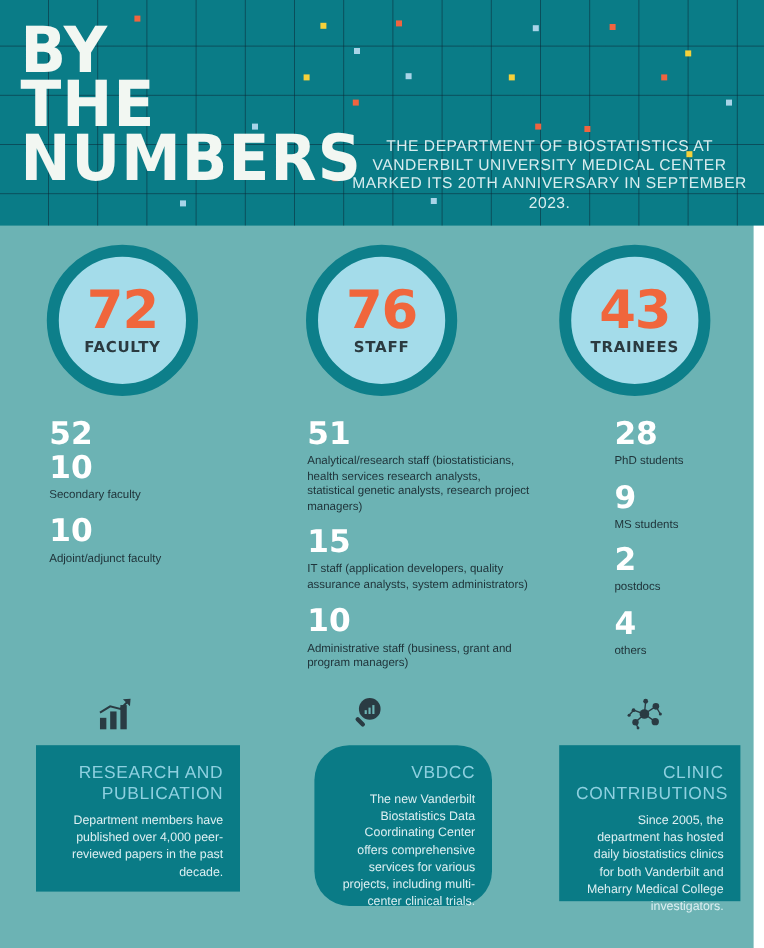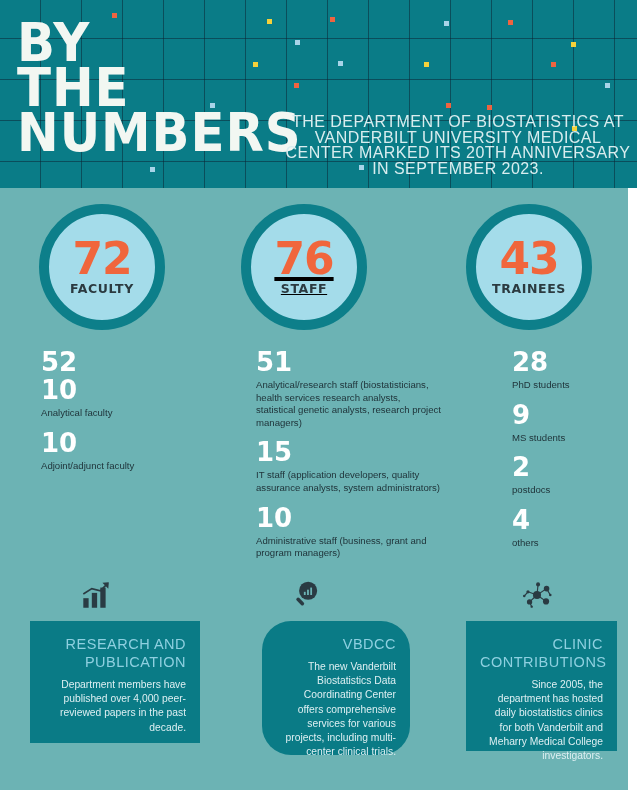--- a/index.html
+++ b/index.html
@@ -53,21 +53,21 @@
     transform: scaleX(0.94);
     transform-origin: left center;
     white-space: nowrap;
   }
   #header-caption {
     position: absolute;
     left: 282px; top: 114px;
     width: 352px;
     text-align: center;
     color: #d9edef;
-    font-size: 16px;
+    font-size: 13px;
     line-height: 15.5px;
     letter-spacing: 0.45px;
     font-weight: 400;
   }
 
   
   #circles {
     position: absolute;
     left: 0; top: 204px;
     width: 637px;
@@ -189,35 +189,35 @@
     </div>
 
     <div id="header-caption">THE DEPARTMENT OF BIOSTATISTICS AT VANDERBILT UNIVERSITY MEDICAL CENTER MARKED ITS 20TH ANNIVERSARY IN SEPTEMBER 2023.</div>
   </div>
 
   <div id="circles">
       <div class="circle-wrap" style="left: 39px; background: rgb(164, 220, 234); border-color: rgb(13, 127, 138);">
         <div class="circle-num" style="color: rgb(240, 102, 60);">72</div>
         <div class="circle-label" style="color: rgb(43, 58, 64);">FACULTY</div>
       </div>
-      <div class="circle-wrap" style="left: 241px; background: rgb(164, 220, 234); border-color: rgb(13, 127, 138); text-decoration: underline;">
+      <div class="circle-wrap" style="left: 255px; background: rgb(164, 220, 234); border-color: rgb(13, 127, 138);">
         <div class="circle-num" style="color: rgb(240, 102, 60);">76</div>
         <div class="circle-label" style="color: rgb(43, 58, 64);">STAFF</div>
       </div>
       <div class="circle-wrap" style="left: 466px; background: rgb(164, 220, 234); border-color: rgb(13, 127, 138);">
         <div class="circle-num" style="color: rgb(240, 102, 60);">43</div>
         <div class="circle-label" style="color: rgb(43, 58, 64);">TRAINEES</div>
       </div>
     </div>
 
   <div id="columns-root">
       <div class="column" style="left: 41px; width: 185px;">
         <div class="stat-num" style="color: rgb(255, 255, 255);">52</div>
         <div class="stat-num" style="color: rgb(255, 255, 255);">10</div>
-        <div class="stat-desc" style="color: rgb(32, 53, 59);">Analytical faculty</div>
+        <div class="stat-desc" style="color: rgb(32, 53, 59);">Secondary faculty</div>
         <div class="stat-num" style="color: rgb(255, 255, 255);">10</div>
         <div class="stat-desc" style="color: rgb(32, 53, 59);">Adjoint/adjunct faculty</div>
       </div>
       <div class="column" style="left: 256px; width: 186px;">
         <div class="stat-num" style="color: rgb(255, 255, 255);">51</div>
         <div class="stat-desc" style="color: rgb(32, 53, 59);">Analytical/research staff (biostatisticians, health services research analysts, statistical genetic analysts, research project managers)</div>
         <div class="stat-num" style="color: rgb(255, 255, 255);">15</div>
         <div class="stat-desc" style="color: rgb(32, 53, 59);">IT staff (application developers, quality assurance analysts, system administrators)</div>
         <div class="stat-num" style="color: rgb(255, 255, 255);">10</div>
         <div class="stat-desc" style="color: rgb(32, 53, 59);">Administrative staff (business, grant and program managers)</div>

